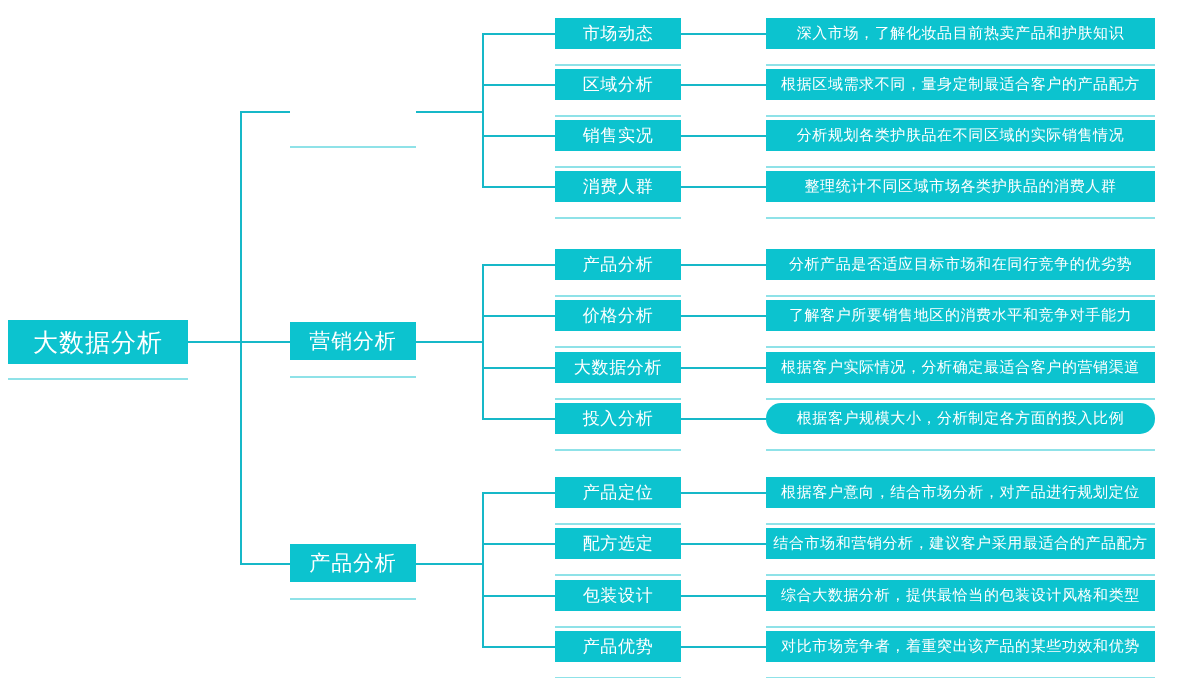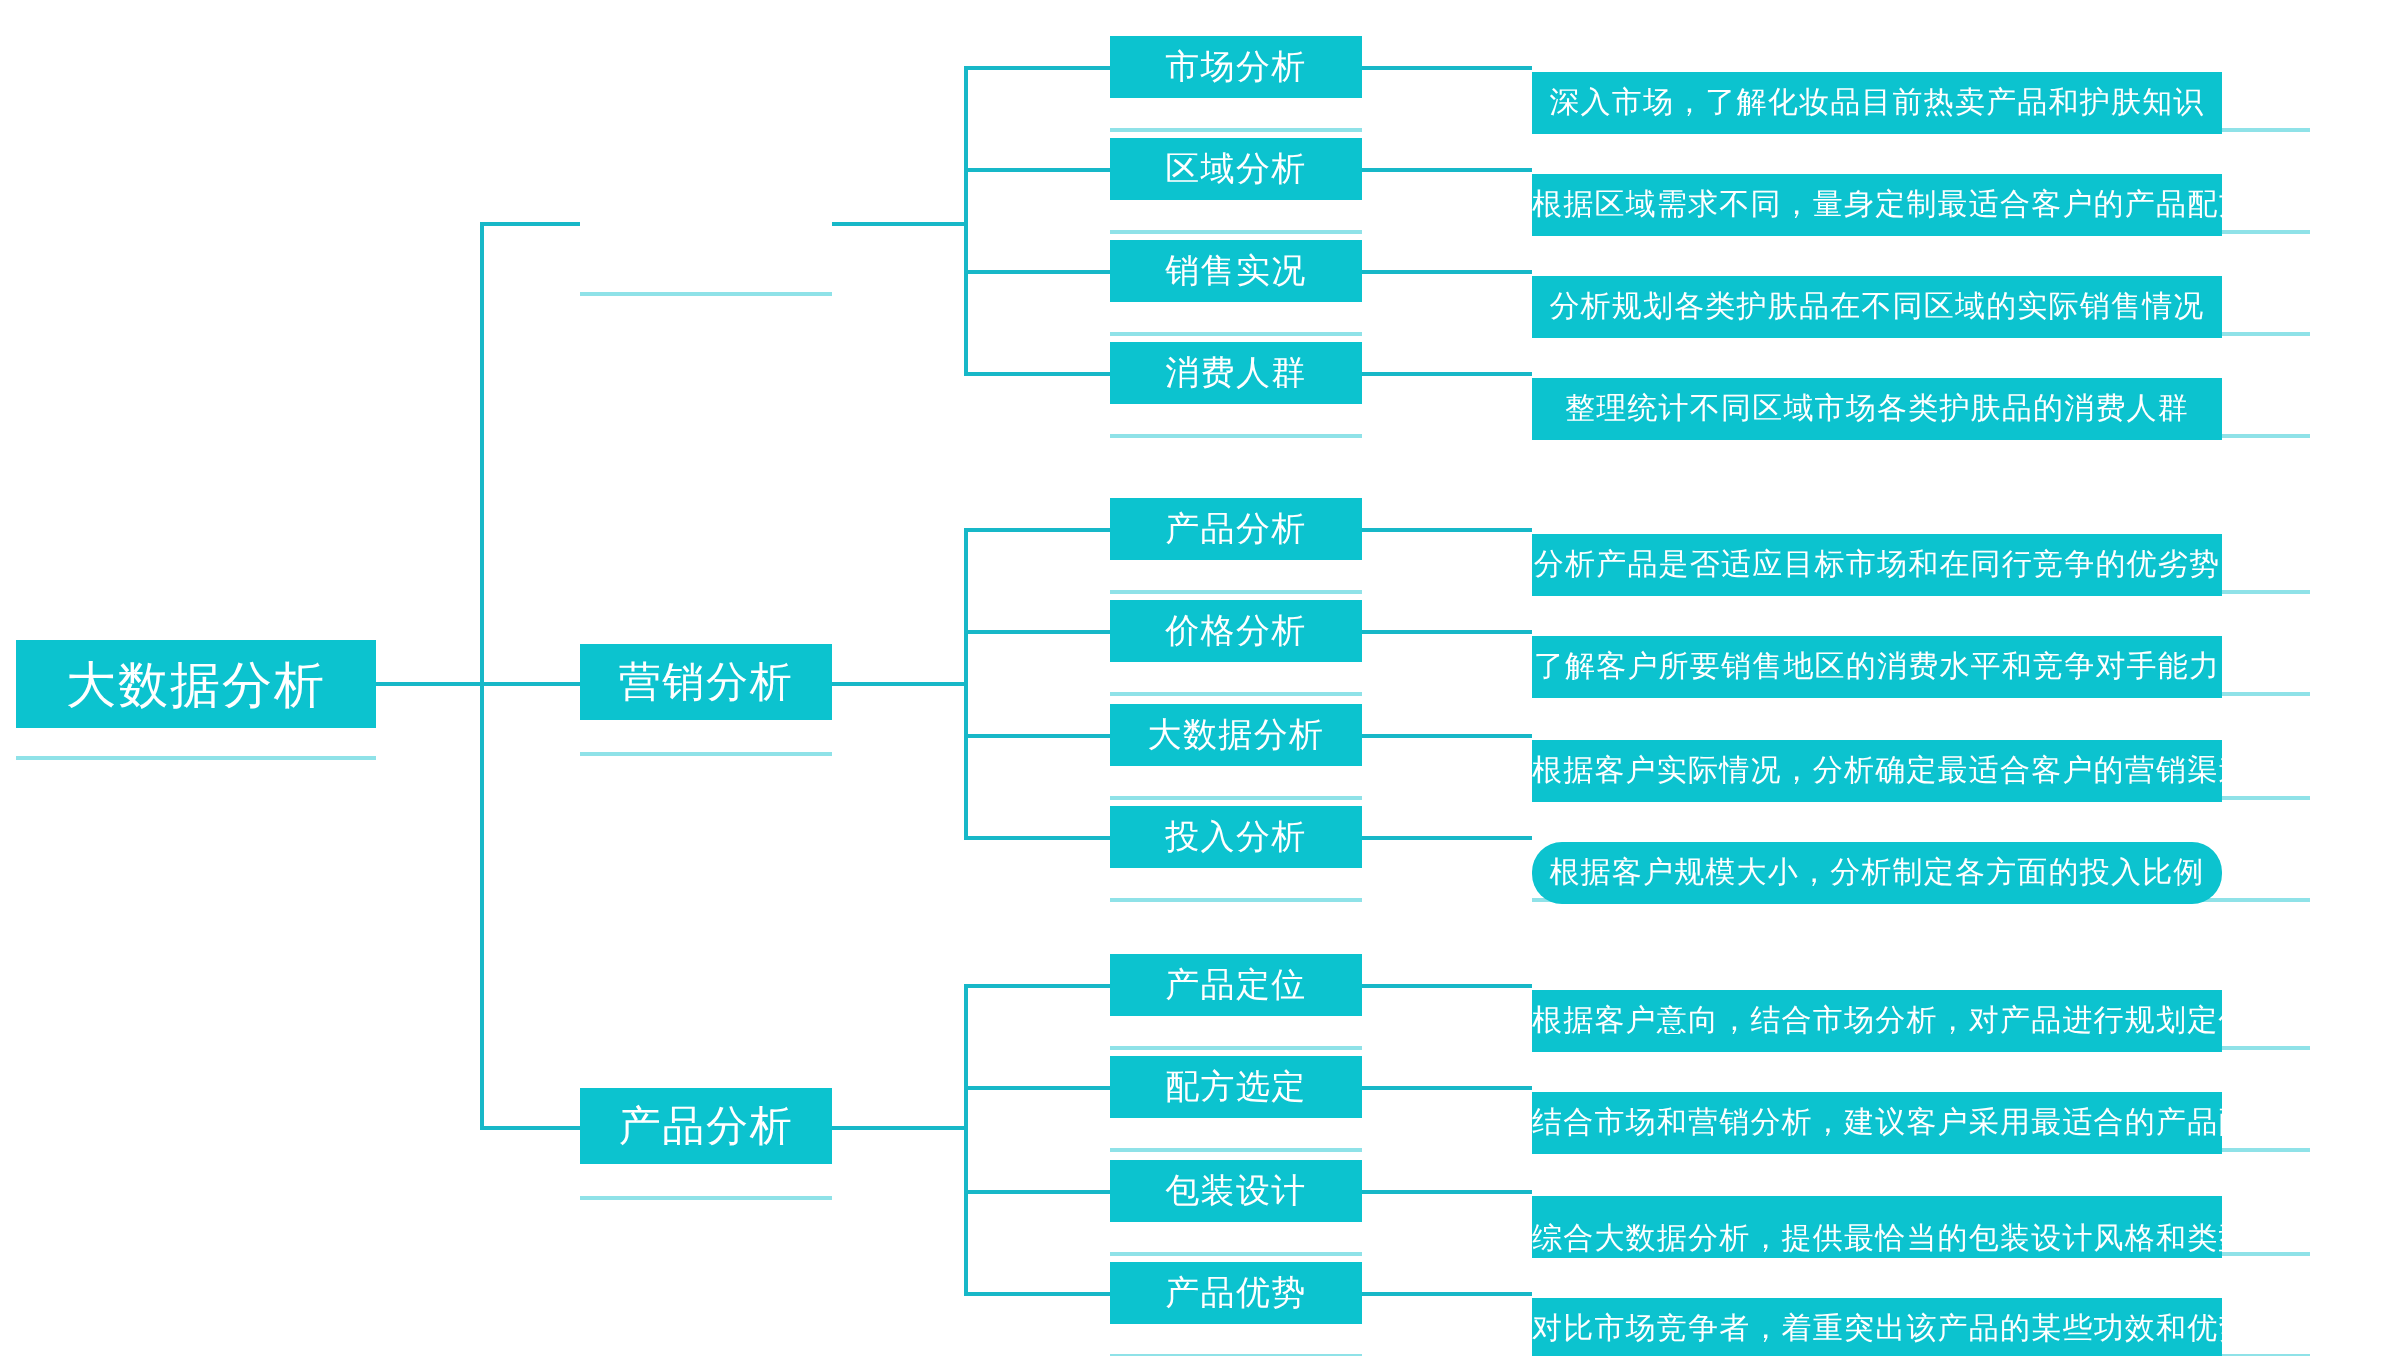--- a/index.html
+++ b/index.html
@@ -71,25 +71,24 @@
     width: 126px;
     height: 31px;
     justify-content: center;
     font-size: 17px;
   }
   .node.lvl2 .txt { text-align: center; }
 
   
   .node.lvl3 {
     left: 766px;
-    width: 345px;
+    width: 389px;
     height: 31px;
     justify-content: center;
     font-size: 15px;
-    margin-top: 18px;
   }
   .node.lvl3 .txt { text-align: center; }
 
   
   .underline {
     position: absolute;
     height: 2px;
     background: #8fe2e8;
   }
 </style>
@@ -171,21 +170,21 @@
   <div class="underline" style="left:766px; top:523px; width:389px;"></div>
   <div class="underline" style="left:766px; top:574px; width:389px;"></div>
   <div class="underline" style="left:766px; top:626px; width:389px;"></div>
   <div class="underline" style="left:766px; top:677px; width:389px;"></div>
 
   <div class="node root">
     <span class="txt">大数据分析</span>
   </div>
 
   <div class="node lvl2" style="top:18px;">
-    <span class="txt">市场分析</span>
+    <span class="txt">市场动态</span>
   </div>
   <div class="node lvl2" style="top:69px;">
     <span class="txt">区域分析</span>
   </div>
   <div class="node lvl2" style="top:120px;justify-content:center;">
     <span class="txt">销售实况</span>
   </div>
   <div class="node lvl2" style="top:171px;">
     <span class="txt">消费人群</span>
   </div>
@@ -244,20 +243,20 @@
   </div>
   <div class="node lvl2" style="top:631px;">
     <span class="txt">产品优势</span>
   </div>
   <div class="node lvl3" style="top:477px;">
     <span class="txt">根据客户意向，结合市场分析，对产品进行规划定位</span>
   </div>
   <div class="node lvl3" style="top:528px;">
     <span class="txt">结合市场和营销分析，建议客户采用最适合的产品配方</span>
   </div>
-  <div class="node lvl3" style="top:580px;align-items:flex-end;">
+  <div class="node lvl3" style="top:580px;">
     <span class="txt">综合大数据分析，提供最恰当的包装设计风格和类型</span>
   </div>
   <div class="node lvl3" style="top:631px;">
     <span class="txt">对比市场竞争者，着重突出该产品的某些功效和优势</span>
   </div>
 
 </div>
 
 </body></html>

